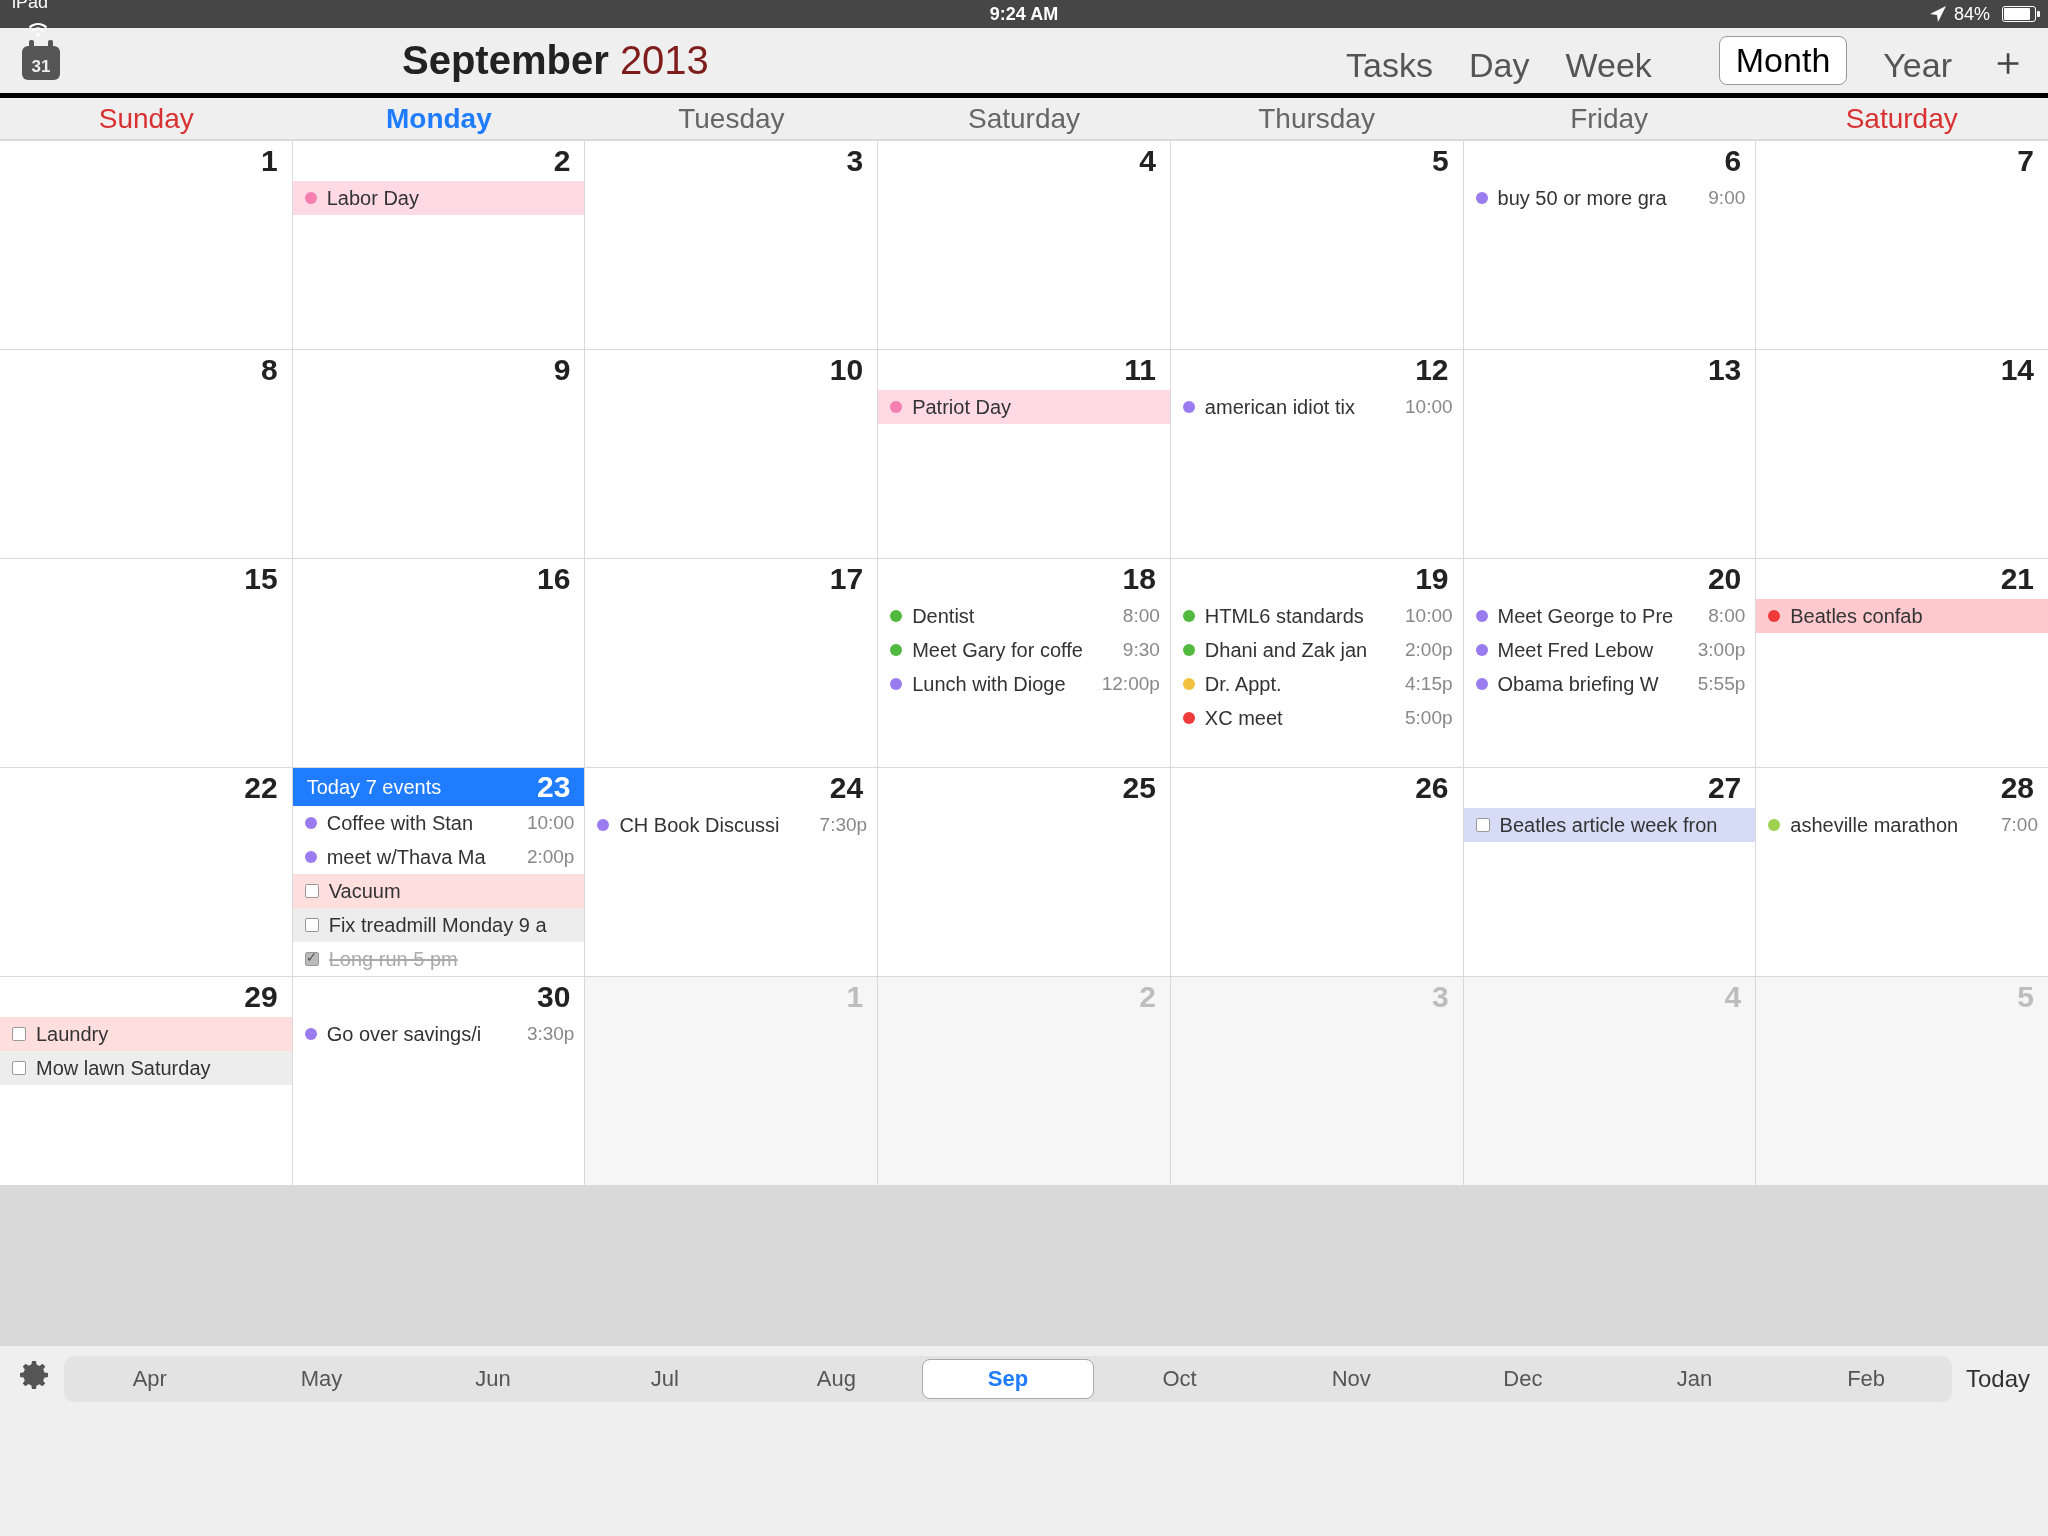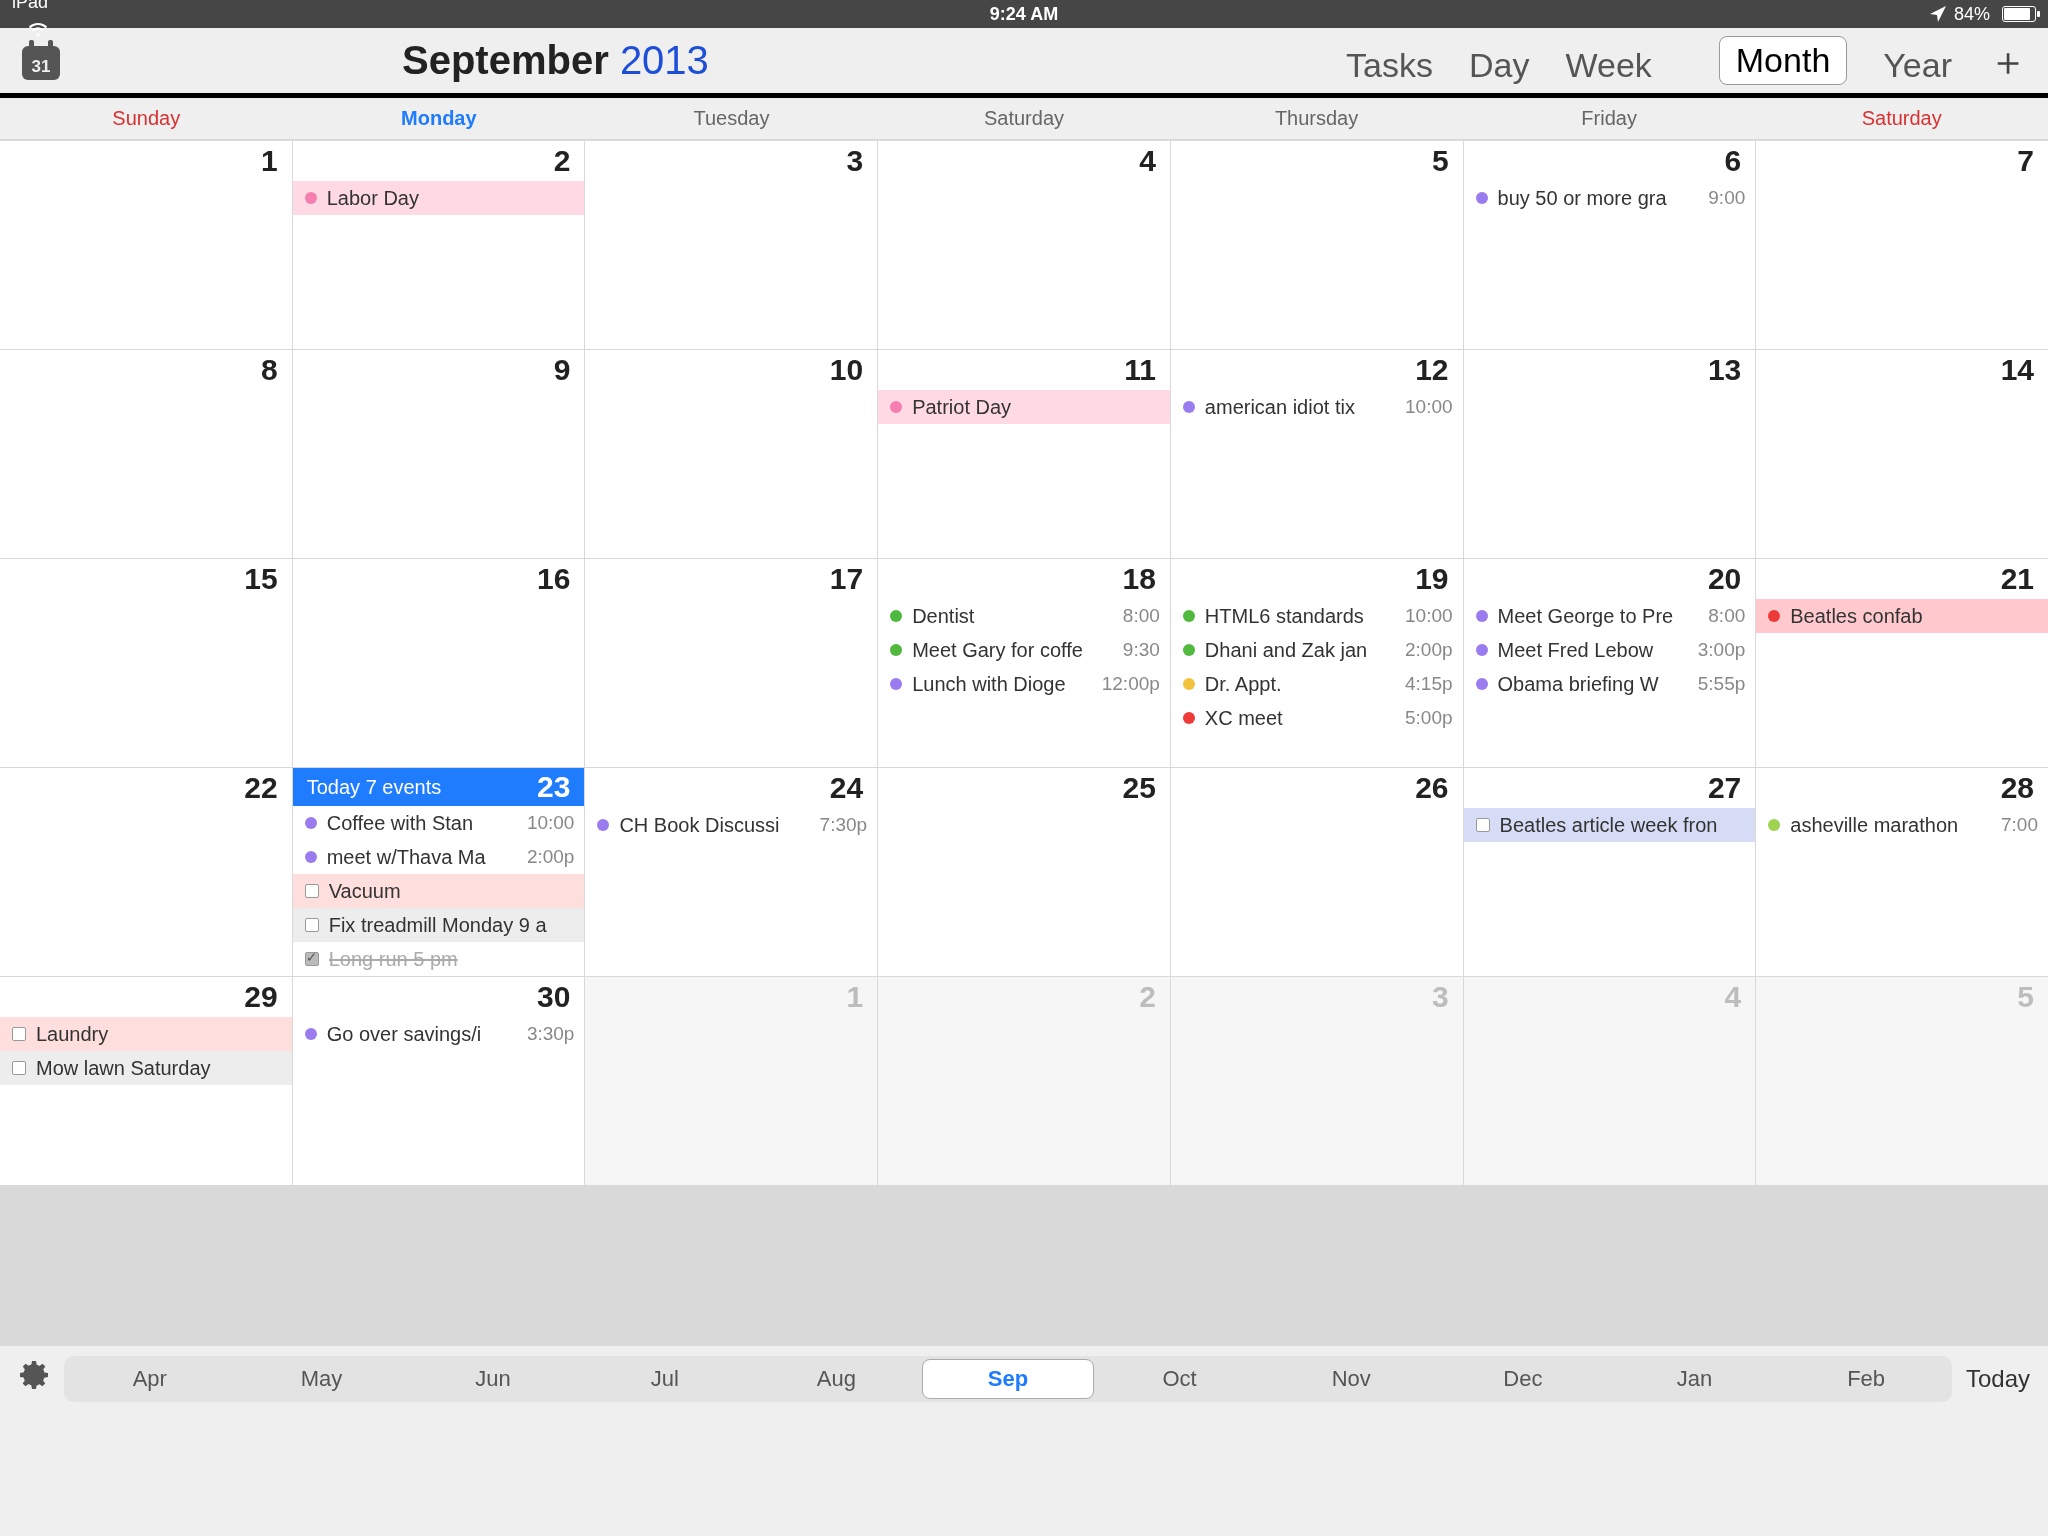--- a/index.html
+++ b/index.html
@@ -13,28 +13,28 @@
   .battery { display:inline-flex; align-items:center; }
   .battery-shell { width: 34px; height: 16px; border: 1.5px solid #fff; border-radius: 3px; position: relative; display:inline-block; margin-left:4px;}
   .battery-shell::after { content:""; position:absolute; right:-5px; top:4px; width:3px; height:6px; background:#fff; border-radius:1px;}
   .battery-fill { position:absolute; left:1px; top:1px; bottom:1px; width: 82%; background:#fff; border-radius:1px;}
   
   .header { height: 70px; background: #efefef; display: flex; align-items: center; padding: 0 20px; border-bottom: 5px solid #000000;}
   .app-icon { width:42px; height:46px; position:relative; }
   .title-wrap { flex: 0 0 auto; margin-left: 340px; }
   .title { font-size: 40px; }
   .title .bold { font-weight: 700; color:#222; }
-  .title .light { font-weight: 400; color:#1d4ed8;margin-top:42px; }
+  .title .light { font-weight: 400; color:#7f1d1d;margin-top:42px; }
   .view-tabs { display:flex; gap: 36px; margin-left:auto; align-items:flex-end; font-size: 34px; color:#555;}
   .view-tab { cursor:pointer; }
   .view-tab.active { background:#fff; border:1px solid #999; border-radius:8px; padding: 4px 16px; color:#000;margin-left:31px;}
   .add-btn { margin-left: 36px; font-size: 40px; color:#444; font-weight:300; line-height:1; cursor:pointer;}
   
   .dow-row { display:grid; grid-template-columns: repeat(7, 1fr); height:42px; background:#efefef; border-bottom:1px solid #d9d9d9;}
-  .dow { display:flex; align-items:center; justify-content:center; font-size:20px; color:#666;text-align:right;}
+  .dow { display:flex; align-items:center; justify-content:center; font-size:28px; color:#666;text-align:right;}
   .dow.weekend { color:#d93131;}
   .dow.today   { color:#1f7cff; font-weight:700;}
   
   .grid { display:grid; grid-template-columns: repeat(7, 1fr); grid-template-rows: repeat(5, 208px) 159px; background:#d9d9d9; gap:1px; border-top:1px solid #d9d9d9;}
   .cell { background:#fff; display:flex; flex-direction:column; overflow:hidden;}
   .cell.out { background:#f6f6f6;}
   .datebar { height:40px; display:flex; align-items:center; justify-content:flex-end; padding:0 14px; }
   .datebar .num { font-size:30px; font-weight:600; color:#222;}
   .cell.out .datebar .num { color:#bdbdbd;}
   .datebar.today { background:#1f7cff; color:#fff; justify-content:space-between; padding-left:14px;}

